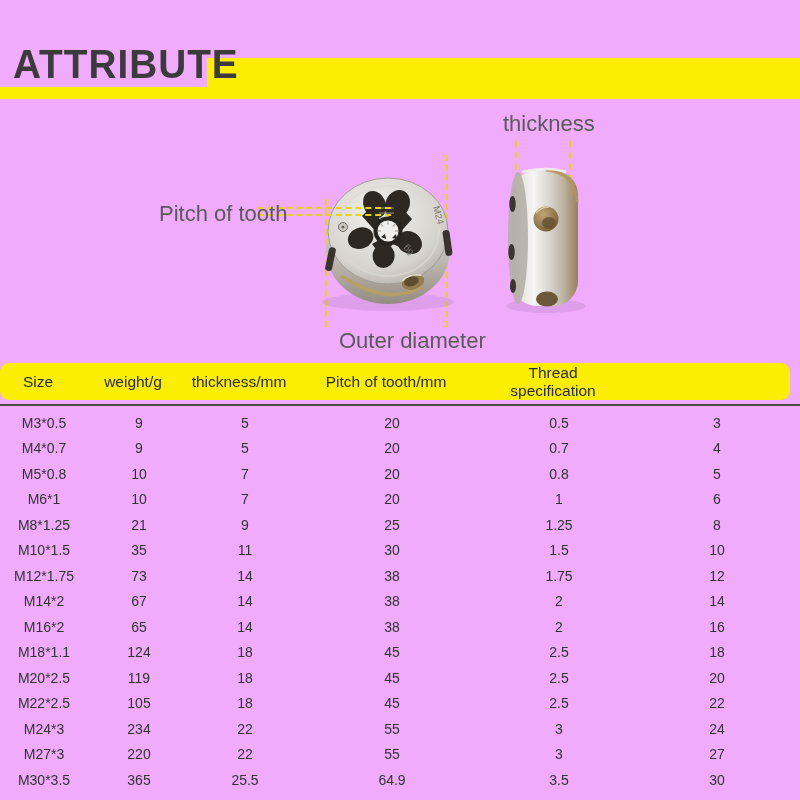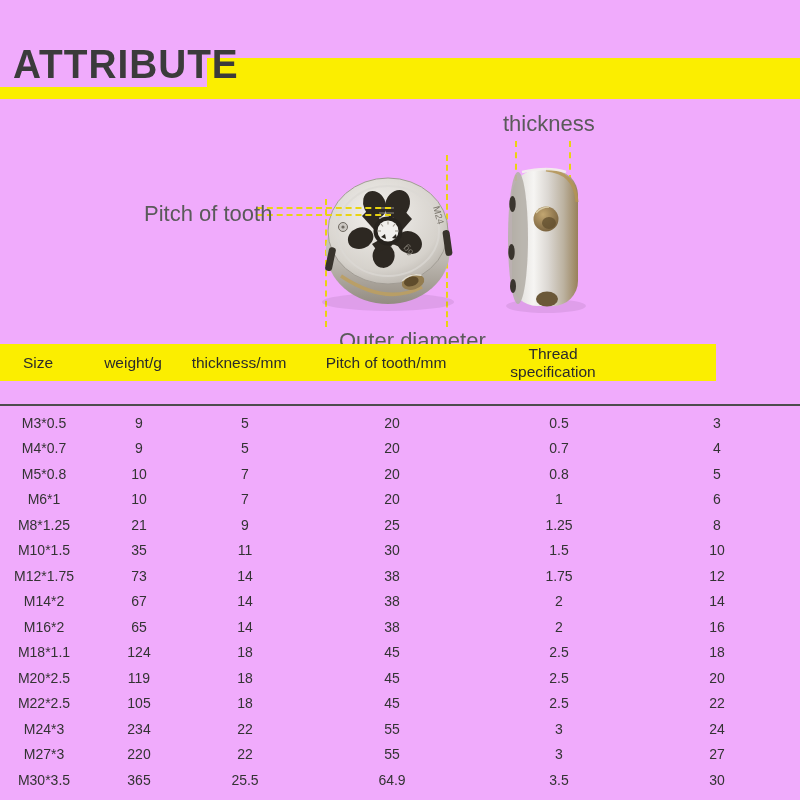--- a/index.html
+++ b/index.html
@@ -17,34 +17,34 @@
   
   .attr-block{position:absolute;left:207px;top:58px;width:593px;height:41px;background:var(--accent-yellow);}
   .attr-strip{position:absolute;left:0;top:87px;width:800px;height:12px;background:var(--accent-yellow);}
   .attr-title{position:absolute;left:13px;top:44px;margin:0;font-size:40px;line-height:40px;
     font-weight:700;color:#3B3B3B;letter-spacing:1px;z-index:5;transform:scaleX(.97);transform-origin:left;}
 
   
   .figure-svg{position:absolute;left:0;top:0;width:800px;height:800px;z-index:2;pointer-events:none;}
   .fig-label{position:absolute;font-size:22px;color:var(--label-gray);z-index:4;white-space:nowrap;}
   .lbl-thickness{left:503px;top:111px;}
-  .lbl-pitch{left:144px;top:201px;text-align:center;}
+  .lbl-pitch{left:159px;top:201px;text-align:center;}
   .lbl-outer{left:339px;top:328px;}
   .dash-h{position:absolute;height:0;border-top:2px dashed var(--annotation-dash);z-index:3;}
   .dash-v{position:absolute;width:0;border-left:2px dashed var(--annotation-dash);z-index:1;}
   .pitch-line-1{left:257px;top:207px;width:134px;}
   .pitch-line-2{left:257px;top:214px;width:134px;}
   .thick-line-l{left:515px;top:141px;height:40px;}
   .thick-line-r{left:569px;top:141px;height:40px;}
   .outer-line-l{left:325px;top:199px;height:128px;}
   .outer-line-r{left:446px;top:155px;height:172px;}
 
   
-  .thead-row{position:absolute;left:0;top:344px;width:716px;height:37px;background:var(--accent-yellow);
-    display:grid;grid-template-columns:76px 114px 98px 196px 138px 178px;align-items:center;z-index:5;}
+  .thead-row{position:absolute;left:0;top:363px;width:790px;height:37px;background:var(--accent-yellow);
+    display:grid;grid-template-columns:76px 114px 98px 196px 138px 178px;align-items:center;z-index:5;border-radius:9px;}
   .thead-row .th{text-align:center;font-size:15.5px;color:var(--header-text);}
   .table-divider{position:absolute;left:0;top:404px;width:800px;height:2px;background:var(--divider);}
   .tbody{position:absolute;left:6px;top:410px;width:800px;
     display:grid;grid-template-columns:76px 114px 98px 196px 138px 178px;grid-auto-rows:25.5px;
     align-items:center;font-size:14px;color:var(--table-text);}
   .trow{display:contents;}
   .tcell{text-align:center;line-height:1;}
 </style>
 </head>
 <body>

